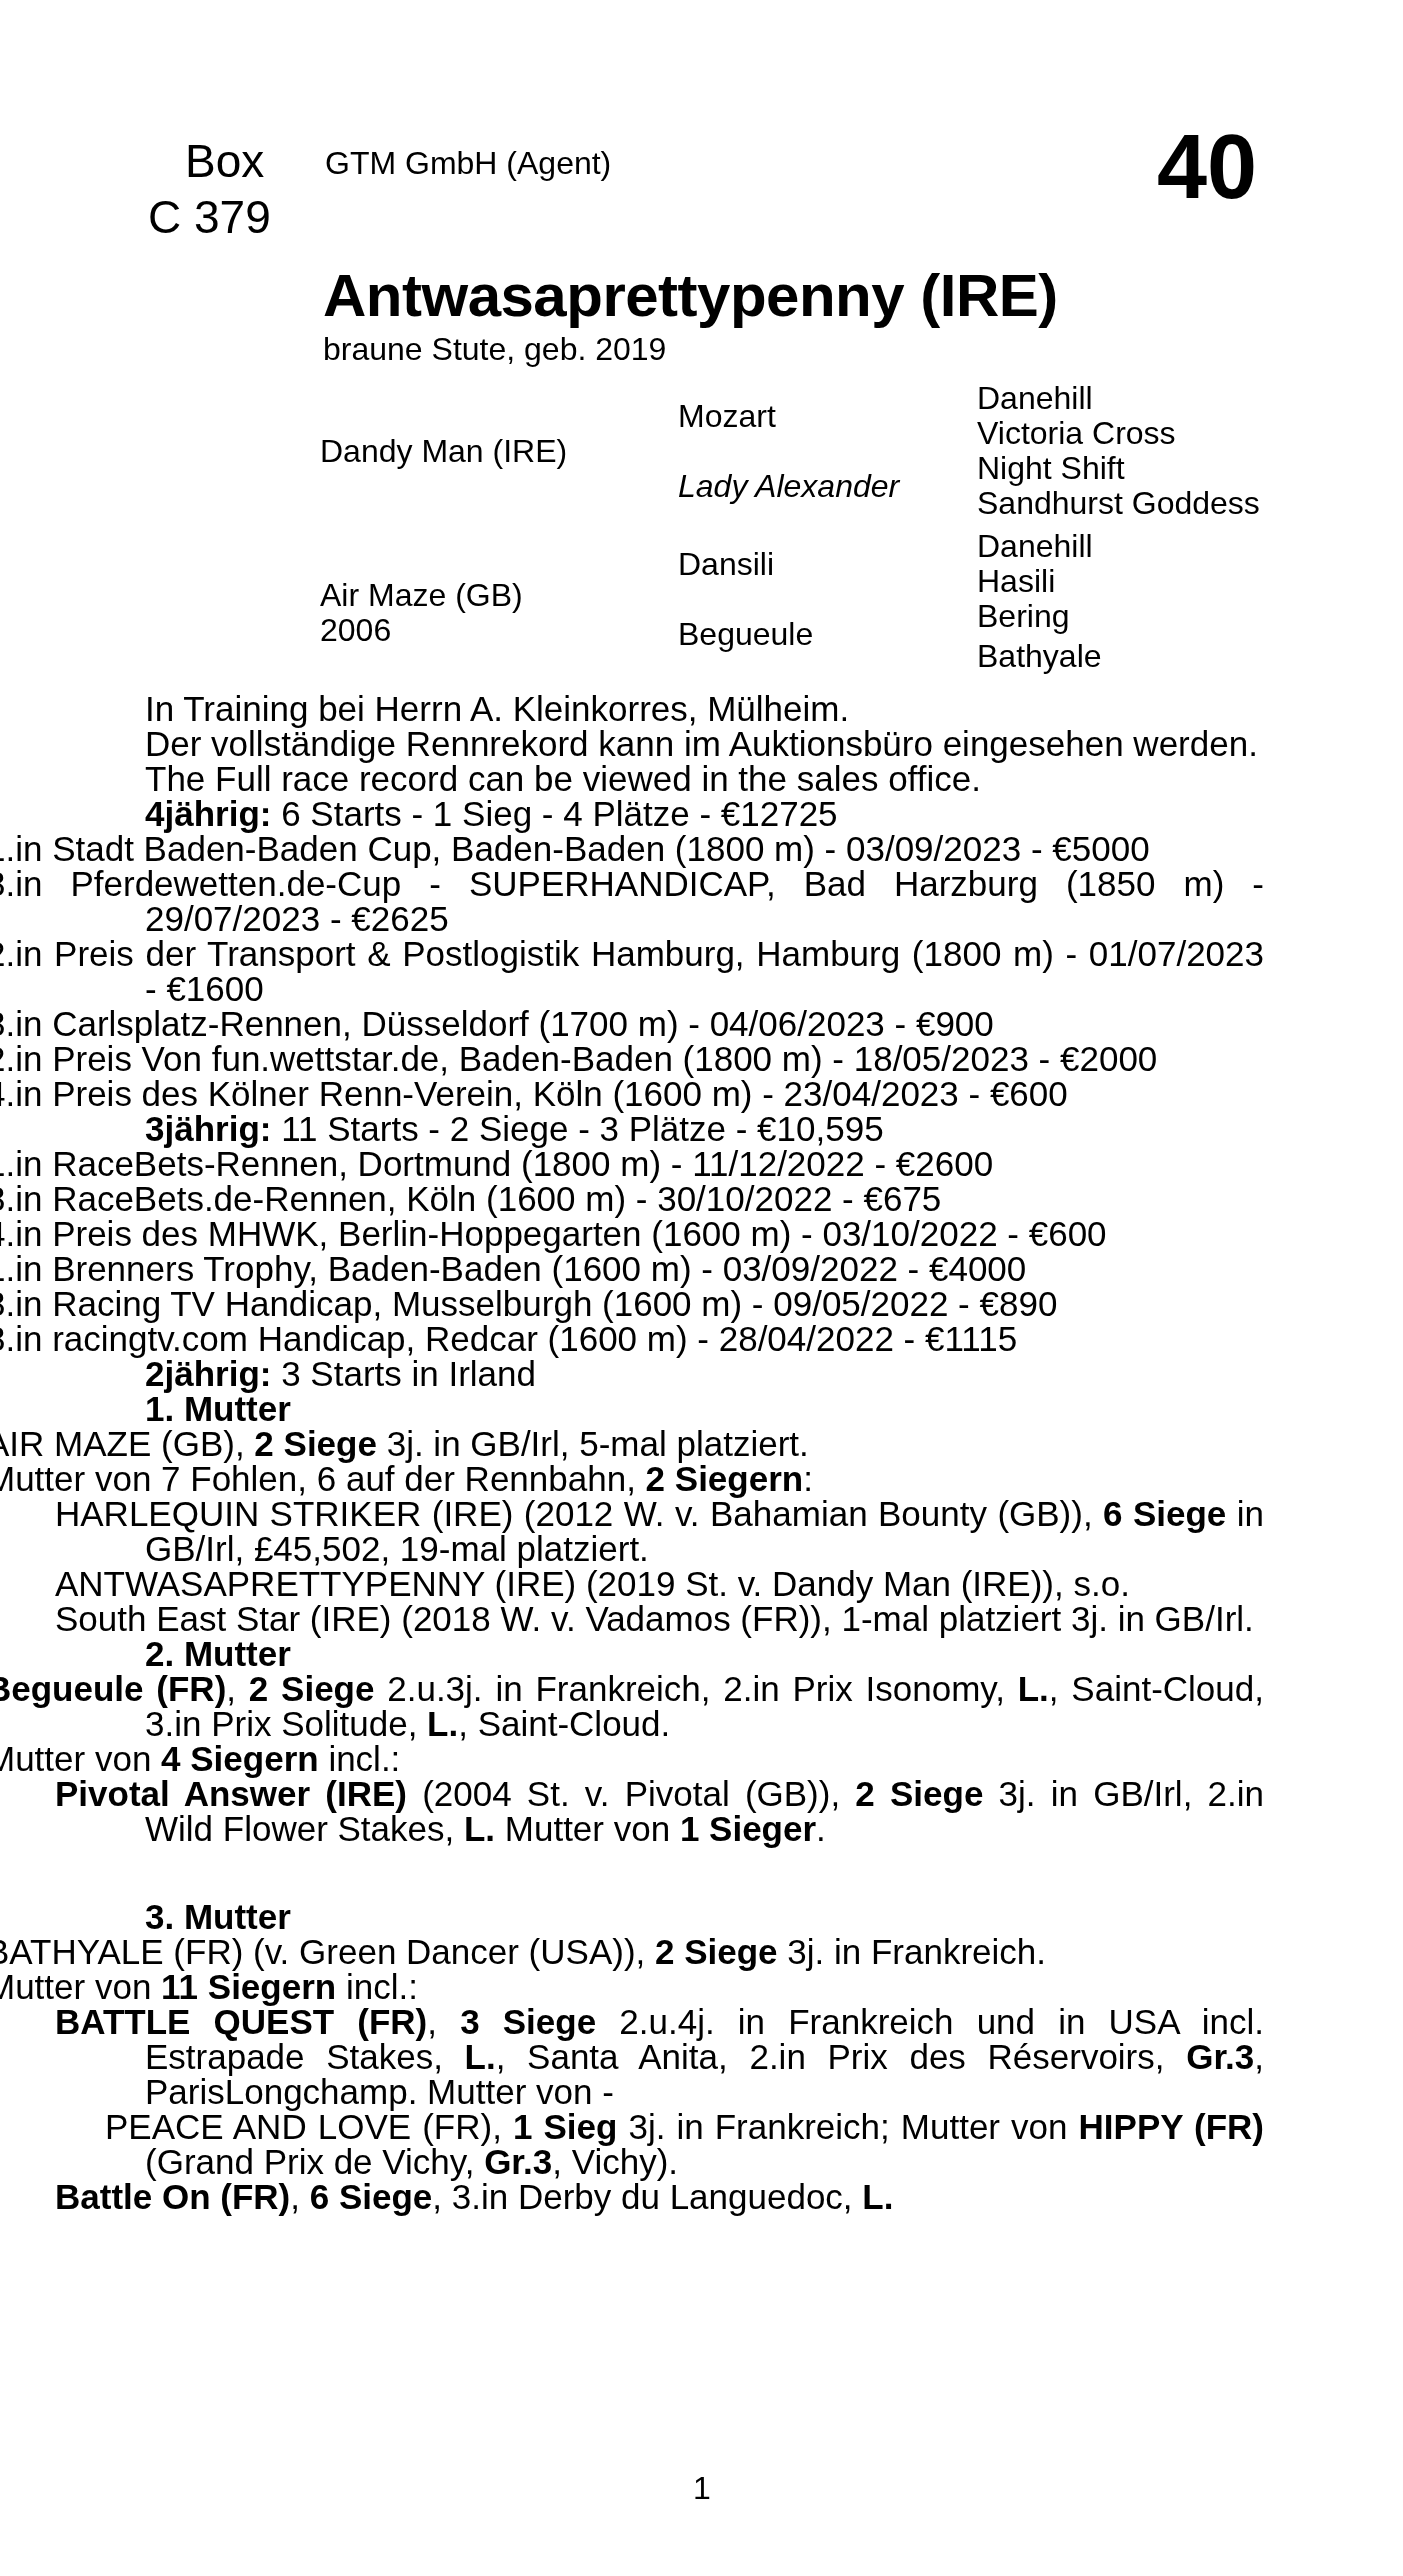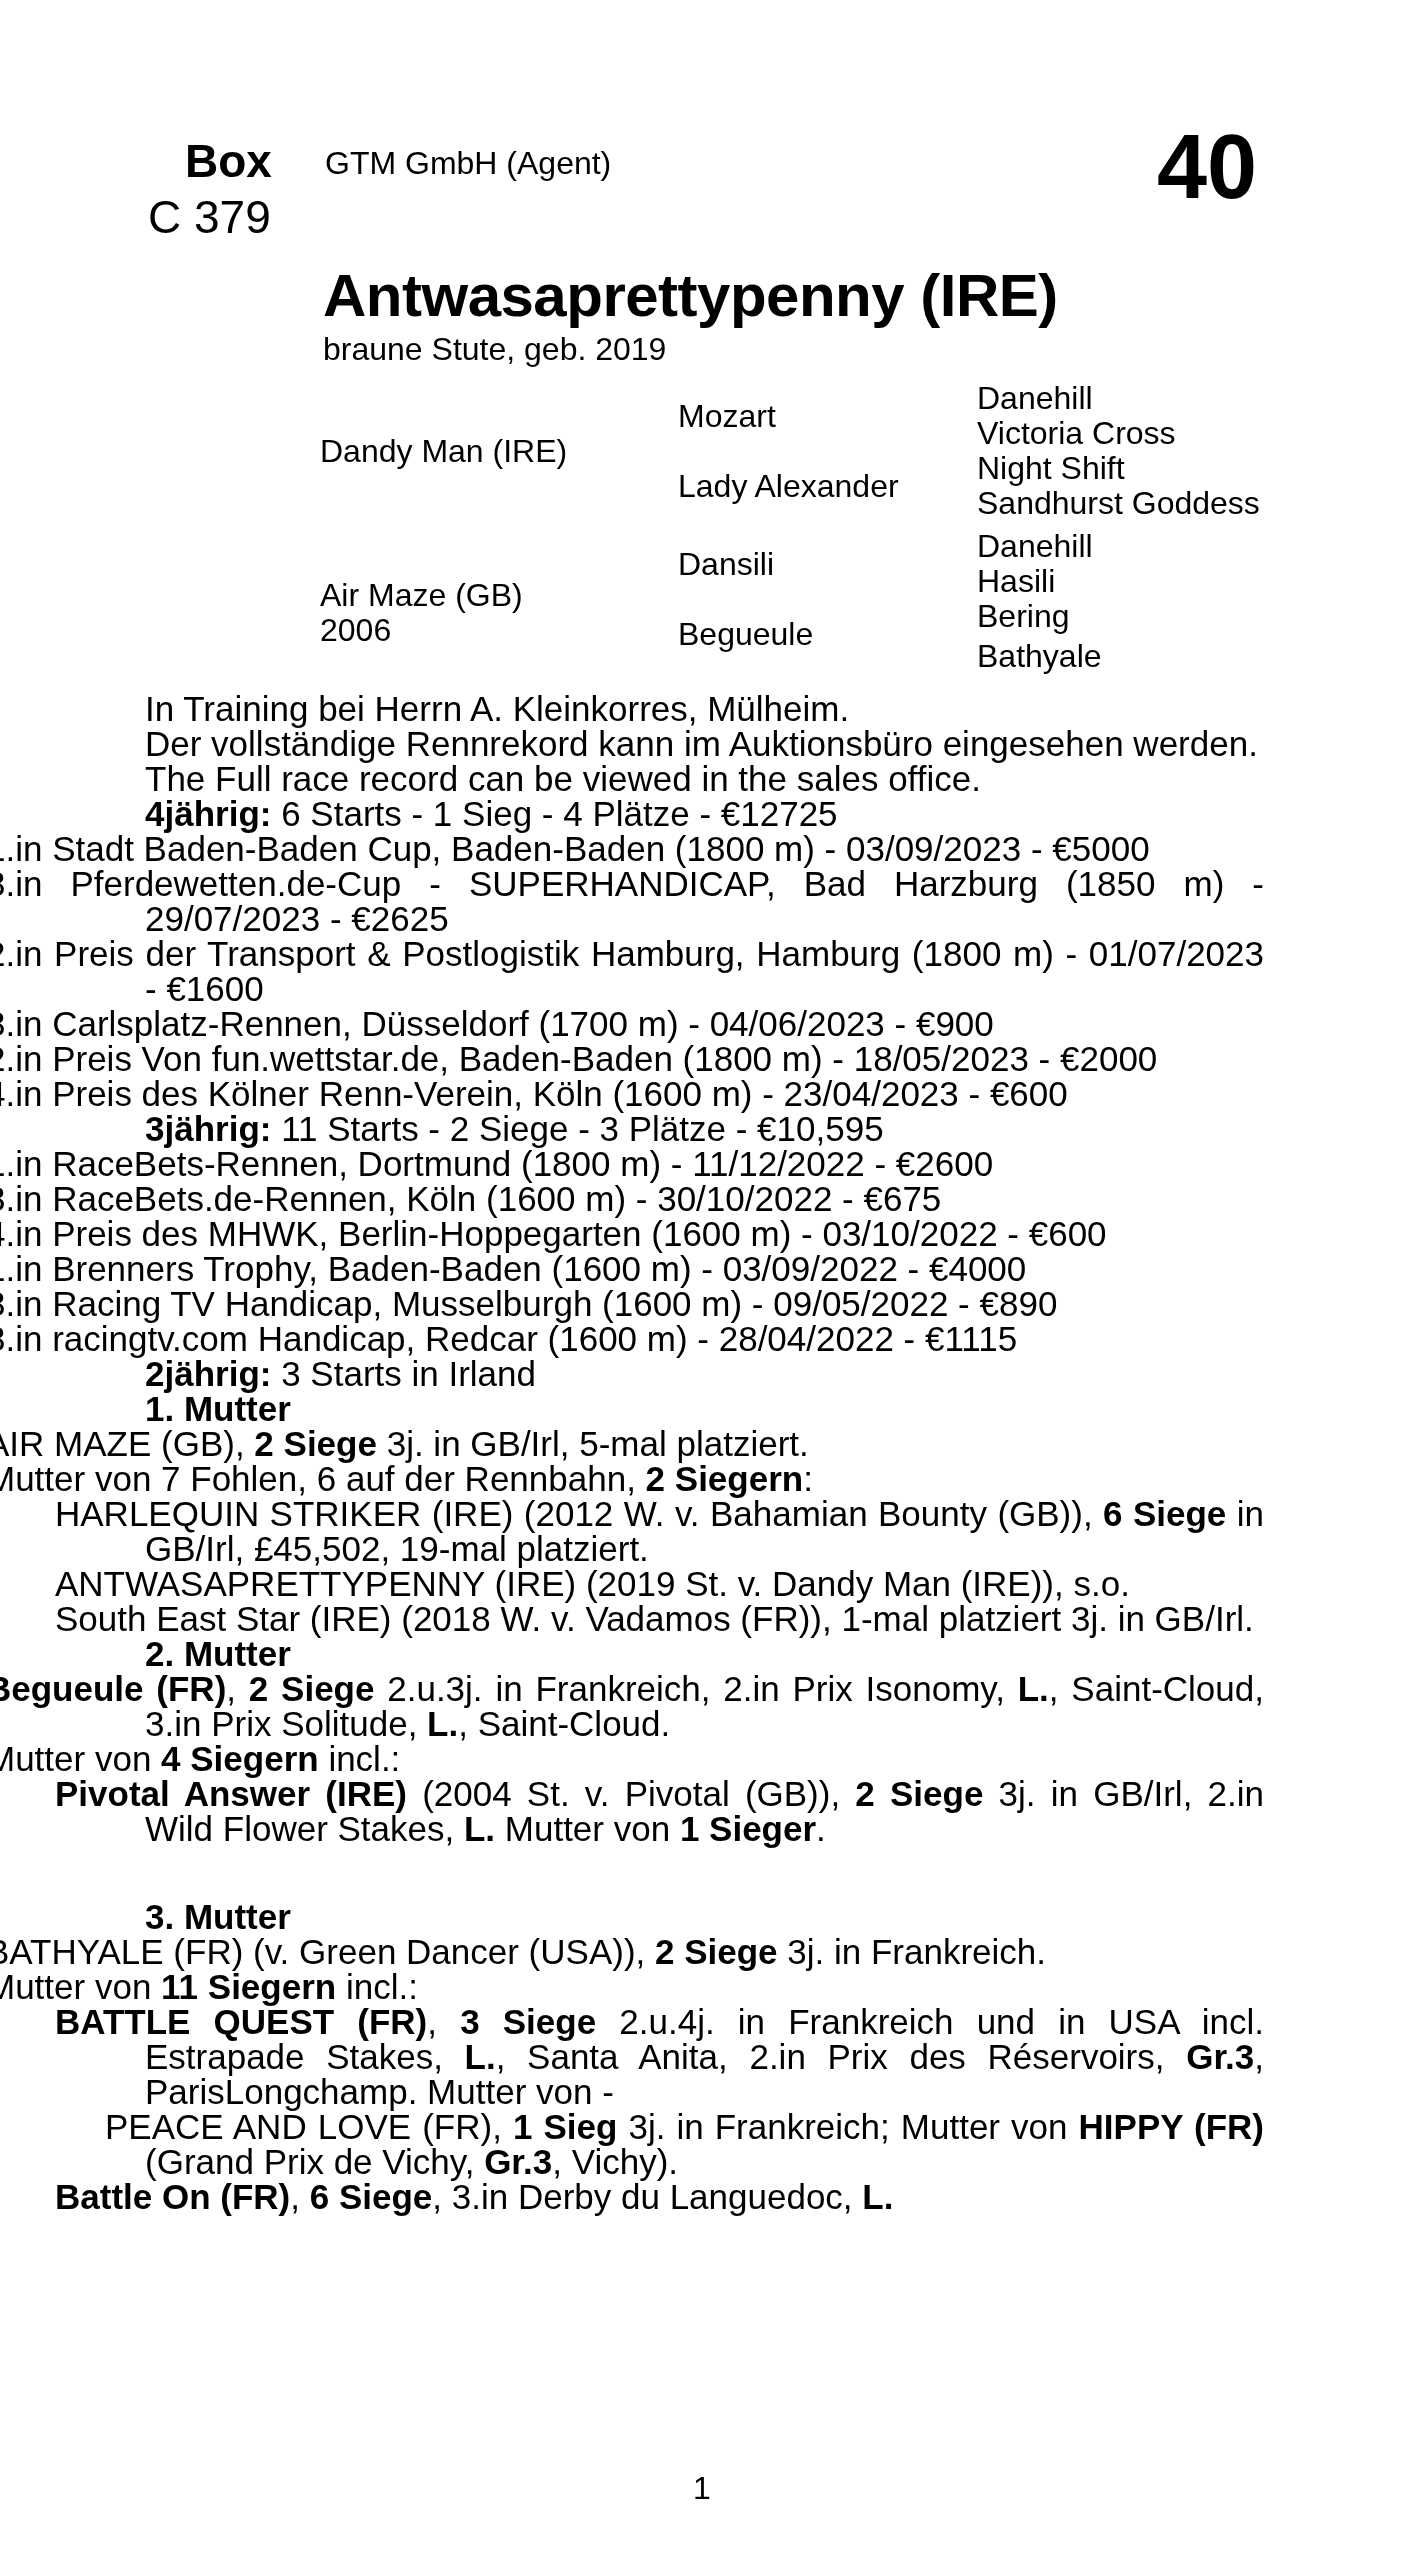--- a/index.html
+++ b/index.html
@@ -2,39 +2,39 @@
 <html style="font-size:8.2px"><head>
 <meta charset="utf-8">
 <style>
   html,body{margin:0;padding:0;background:#888;}
   .page{
     position:relative;width:1404px;height:2576px;background:#ffffff;
     font-family:"Liberation Sans",sans-serif;color:#000;overflow:hidden;
   }
   .b{font-weight:bold;}
   
-  .hdr-box{position:absolute;left:185px;top:138px;font-size:46px;line-height:47px;font-weight:bold;white-space:nowrap;}
+  .hdr-box{position:absolute;left:185px;top:138px;font-size:46px;line-height:47px;font-weight:normal;white-space:nowrap;}
   .hdr-code{position:absolute;left:148px;top:194px;font-size:46px;line-height:47px;font-weight:normal;white-space:nowrap;}
   .hdr-consignor{position:absolute;left:325px;top:147px;font-size:32px;line-height:33px;white-space:nowrap;}
   .hdr-lot{position:absolute;right:147px;top:122px;font-size:90px;line-height:91px;font-weight:bold;white-space:nowrap;}
   
   .title{position:absolute;left:323px;top:258px;font-size:60px;line-height:76px;font-weight:bold;white-space:nowrap;letter-spacing:-0.5px;}
   .subtitle{position:absolute;left:323px;top:333px;font-size:32px;line-height:33px;white-space:nowrap;}
   
   .ped{
     position:absolute;left:320px;top:381px;
     display:grid;grid-template-columns:358px 299px 319px;
     grid-template-rows:repeat(4,35px) 8.2px repeat(4,35px);
     font-size:32px;line-height:35px;
   }
   .ped .cell{display:flex;align-items:center;white-space:nowrap;text-align:right;}
   .ped .g1s{grid-column:1;grid-row:1/5;}
   .ped .g1d{grid-column:1;grid-row:6/10;flex-direction:column;align-items:flex-start;justify-content:center;padding-top:28px;}
   .ped .g2ss{grid-column:2;grid-row:1/3;}
-  .ped .g2sd{grid-column:2;grid-row:3/5;}
+  .ped .g2sd{grid-column:2;grid-row:3/5;font-style:italic;}
   .ped .g2ds{grid-column:2;grid-row:6/8;}
   .ped .g2dd{grid-column:2;grid-row:8/10;}
   .ped .gp1{grid-column:3;grid-row:1;}
   .ped .gp2{grid-column:3;grid-row:2;}
   .ped .gp3{grid-column:3;grid-row:3;}
   .ped .gp4{grid-column:3;grid-row:4;}
   .ped .gp5{grid-column:3;grid-row:6;}
   .ped .gp6{grid-column:3;grid-row:7;}
   .ped .gp7{grid-column:3;grid-row:8;}
   .ped .gp8{grid-column:3;grid-row:9;margin-top:10px;}

